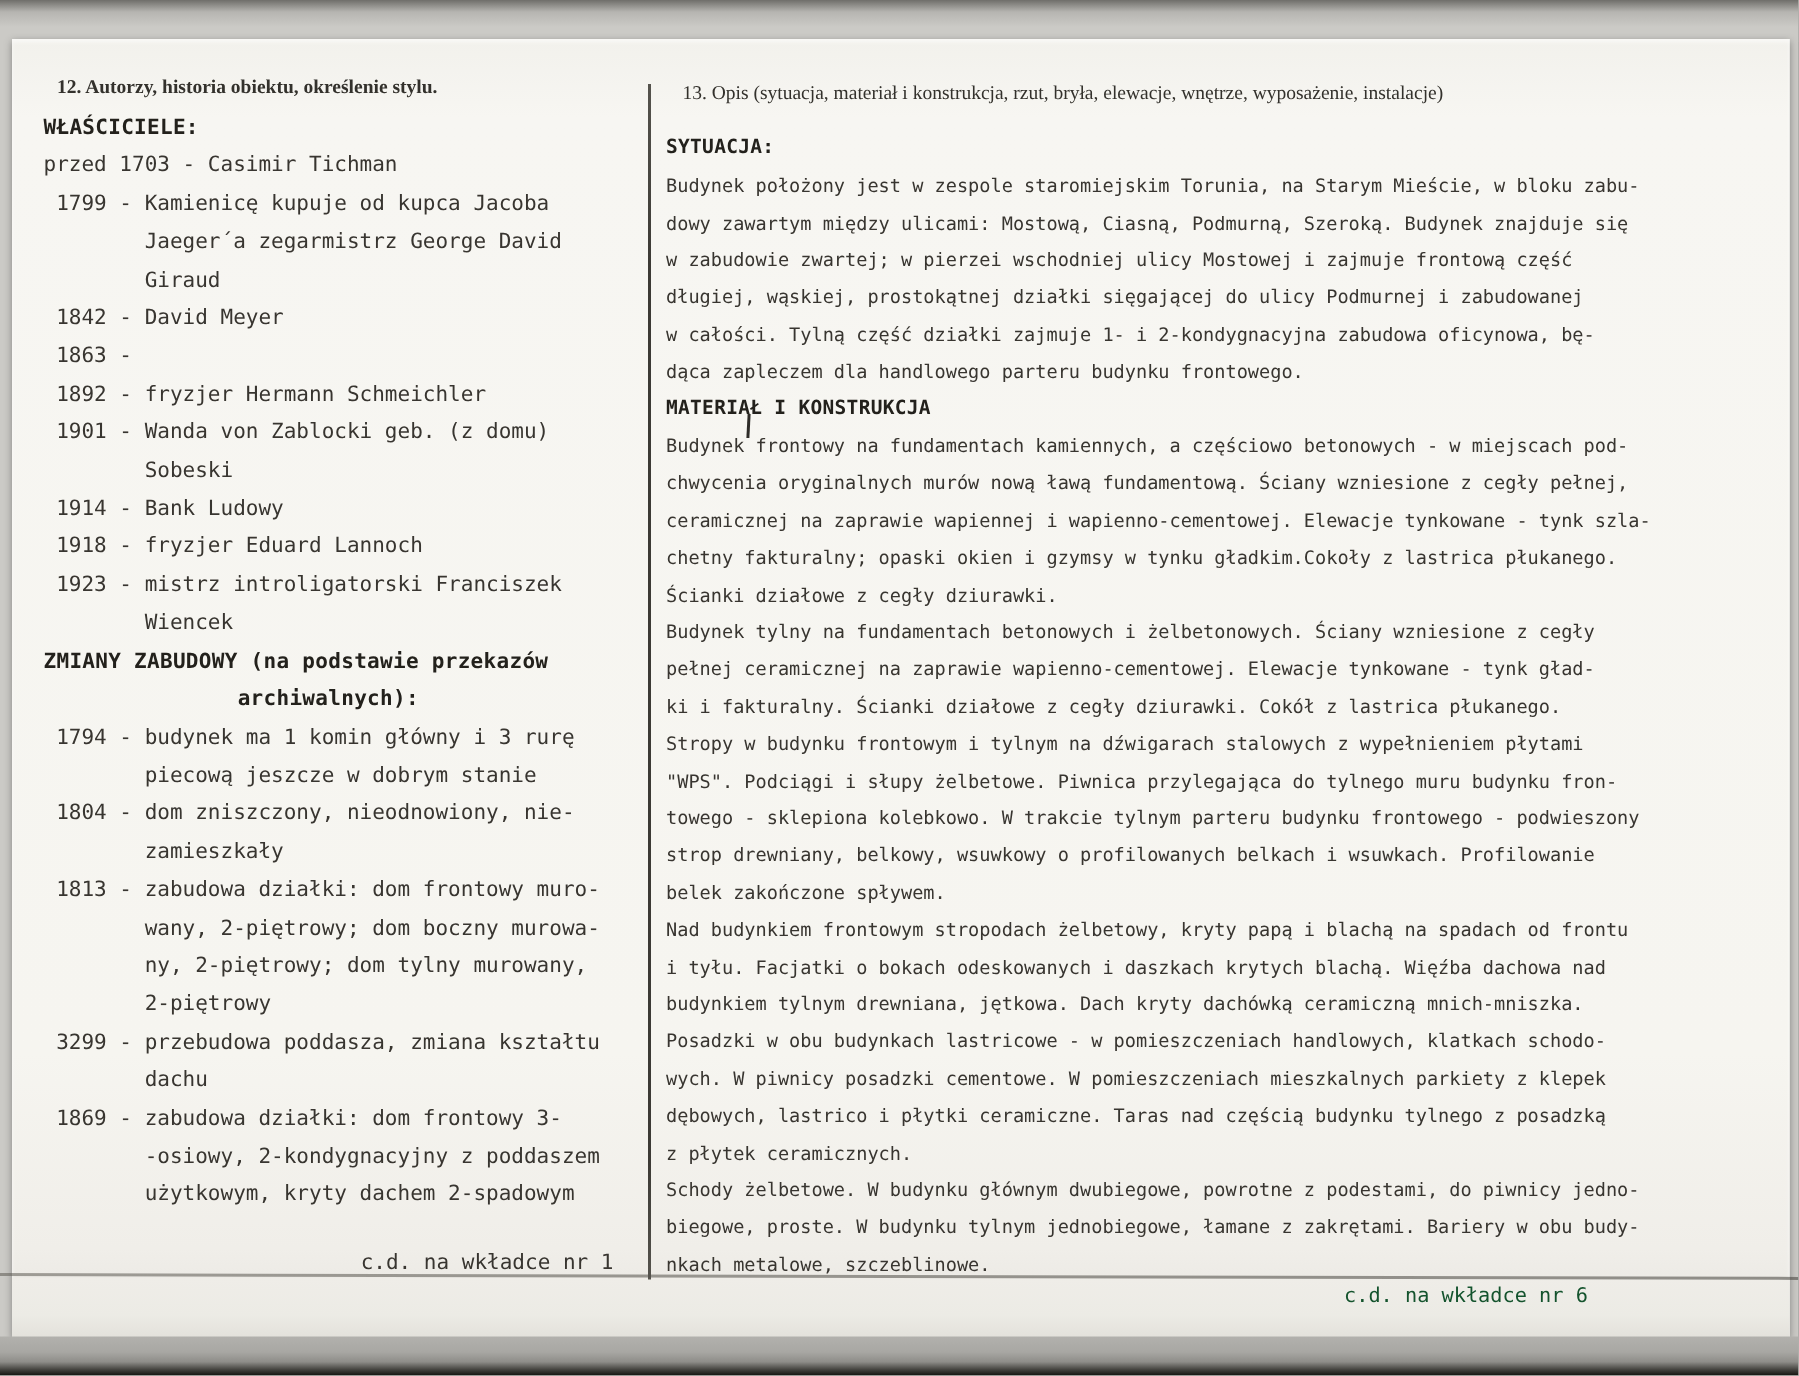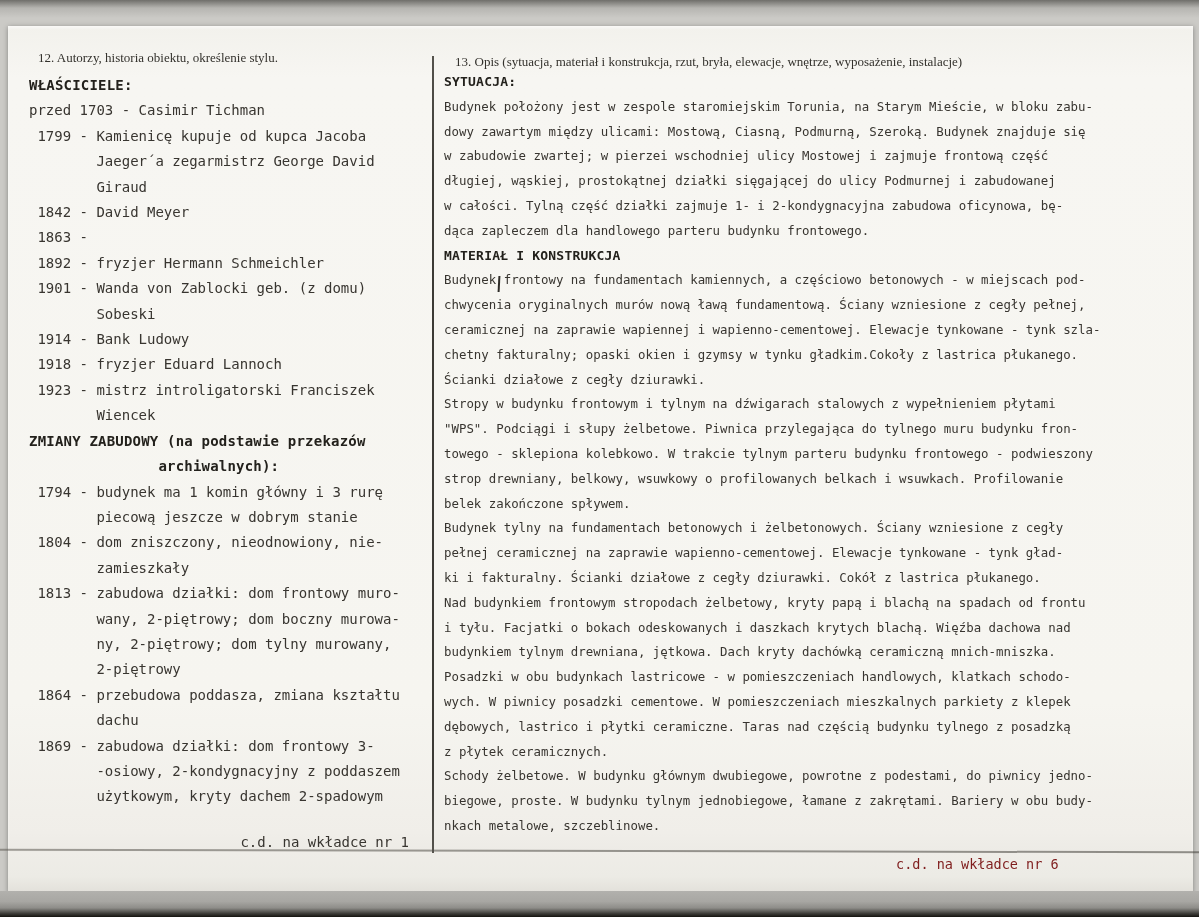--- a/index.html
+++ b/index.html
@@ -34,47 +34,47 @@
   }
   .divider {
     position:absolute; left:432px; top:56px; width:2px; height:797px;
     background:linear-gradient(180deg,#55534d 0%,#3c3a35 15%,#3c3a35 90%,#55534d 100%);
   }
   .sec-label {
     position:absolute;
     font-family:"Liberation Serif","DejaVu Serif",serif;
     font-size:13px; color:#33312c; white-space:pre;
   }
-  #sec12 { left:38px;  top:50px; }
+  #sec12 { left:38px;  top:50px;font-weight:bold; }
   #sec13 { left:455px; top:54px; }
 
   .col-left {
     position:absolute; left:29px; top:73px; width:386px;
     color:#383530; font-size:14px; line-height:25.4px;
   }
   .col-left .heading { font-weight:700; color:#23211c; white-space:pre; letter-spacing:0.2px; }
   .entry { display:flex; align-items:flex-start; }
   .entry .lbl { white-space:pre; flex:0 0 auto; }
   .entry .txt { white-space:pre; }
   .left-footer { text-align:right; padding-right:6px; margin-top:20px; white-space:pre; }
 
   .col-right {
-    position:absolute; left:444px; top:70px; width:700px;
+    position:absolute; left:444px; top:87px; width:700px;
     color:#383530; font-size:12.4px; line-height:24.8px;
   }
   .col-right .heading { font-weight:700; font-size:13px; color:#23211c; white-space:pre; letter-spacing:0.2px; }
   .para { white-space:pre; }
 
   .insert-mark {
     position:absolute; left:498px; top:276px; width:2px; height:16px;
     background:#2e2c28; transform:rotate(3deg);
   }
   .right-footer {
     position:absolute; left:896px; top:854px;
-    font-size:13.5px; line-height:20px; color:#7f1d1d; white-space:pre;
+    font-size:13.5px; line-height:20px; color:#14532d; white-space:pre;
   }
 </style>
 </head>
 <body>
 
 <div id="page">
   <div class="scan-top"></div>
   <div class="paper"></div>
   <div class="below-crease"></div>
   <div class="crease"></div>
@@ -140,21 +140,21 @@
 zamieszkały</span>
     </div>
     <div class="entry">
       <span class="lbl"> 1813 - </span>
       <span class="txt">zabudowa działki: dom frontowy muro-
 wany, 2-piętrowy; dom boczny murowa-
 ny, 2-piętrowy; dom tylny murowany,
 2-piętrowy</span>
     </div>
     <div class="entry">
-      <span class="lbl"> 1864 - </span>
+      <span class="lbl"> 3299 - </span>
       <span class="txt">przebudowa poddasza, zmiana kształtu
 dachu</span>
     </div>
     <div class="entry">
       <span class="lbl"> 1869 - </span>
       <span class="txt">zabudowa działki: dom frontowy 3-
 -osiowy, 2-kondygnacyjny z poddaszem
 użytkowym, kryty dachem 2-spadowym</span>
     </div>
 
@@ -168,28 +168,28 @@
 w zabudowie zwartej; w pierzei wschodniej ulicy Mostowej i zajmuje frontową część
 długiej, wąskiej, prostokątnej działki sięgającej do ulicy Podmurnej i zabudowanej
 w całości. Tylną część działki zajmuje 1- i 2-kondygnacyjna zabudowa oficynowa, bę-
 dąca zapleczem dla handlowego parteru budynku frontowego.</div>
     <div class="heading">MATERIAŁ I KONSTRUKCJA</div>
     <div class="para">Budynek frontowy na fundamentach kamiennych, a częściowo betonowych - w miejscach pod-
 chwycenia oryginalnych murów nową ławą fundamentową. Ściany wzniesione z cegły pełnej,
 ceramicznej na zaprawie wapiennej i wapienno-cementowej. Elewacje tynkowane - tynk szla-
 chetny fakturalny; opaski okien i gzymsy w tynku gładkim.Cokoły z lastrica płukanego.
 Ścianki działowe z cegły dziurawki.</div>
+    <div class="para">Budynek tylny na fundamentach betonowych i żelbetonowych. Ściany wzniesione z cegły
+pełnej ceramicznej na zaprawie wapienno-cementowej. Elewacje tynkowane - tynk gład-
+ki i fakturalny. Ścianki działowe z cegły dziurawki. Cokół z lastrica płukanego.</div>
     <div class="para">Stropy w budynku frontowym i tylnym na dźwigarach stalowych z wypełnieniem płytami
 "WPS". Podciągi i słupy żelbetowe. Piwnica przylegająca do tylnego muru budynku fron-
 towego - sklepiona kolebkowo. W trakcie tylnym parteru budynku frontowego - podwieszony
 strop drewniany, belkowy, wsuwkowy o profilowanych belkach i wsuwkach. Profilowanie
 belek zakończone spływem.</div>
-    <div class="para">Budynek tylny na fundamentach betonowych i żelbetonowych. Ściany wzniesione z cegły
-pełnej ceramicznej na zaprawie wapienno-cementowej. Elewacje tynkowane - tynk gład-
-ki i fakturalny. Ścianki działowe z cegły dziurawki. Cokół z lastrica płukanego.</div>
     <div class="para">Nad budynkiem frontowym stropodach żelbetowy, kryty papą i blachą na spadach od frontu
 i tyłu. Facjatki o bokach odeskowanych i daszkach krytych blachą. Więźba dachowa nad
 budynkiem tylnym drewniana, jętkowa. Dach kryty dachówką ceramiczną mnich-mniszka.
 Posadzki w obu budynkach lastricowe - w pomieszczeniach handlowych, klatkach schodo-
 wych. W piwnicy posadzki cementowe. W pomieszczeniach mieszkalnych parkiety z klepek
 dębowych, lastrico i płytki ceramiczne. Taras nad częścią budynku tylnego z posadzką
 z płytek ceramicznych.</div>
     <div class="para">Schody żelbetowe. W budynku głównym dwubiegowe, powrotne z podestami, do piwnicy jedno-
 biegowe, proste. W budynku tylnym jednobiegowe, łamane z zakrętami. Bariery w obu budy-
 nkach metalowe, szczeblinowe.</div>

